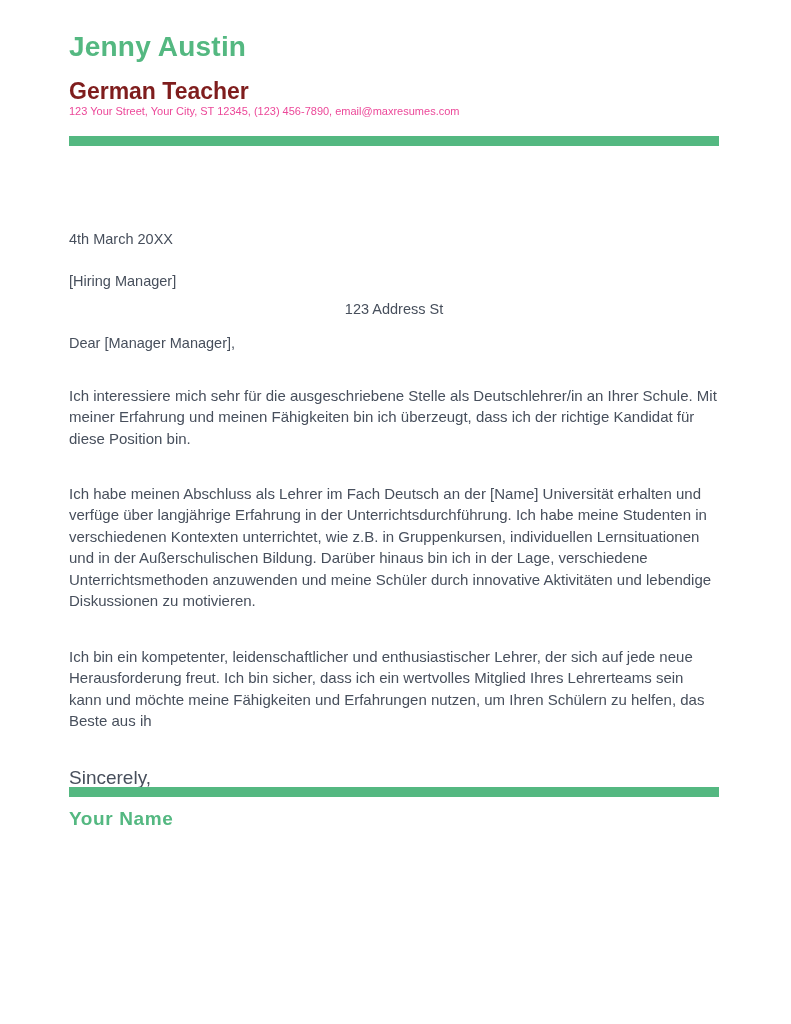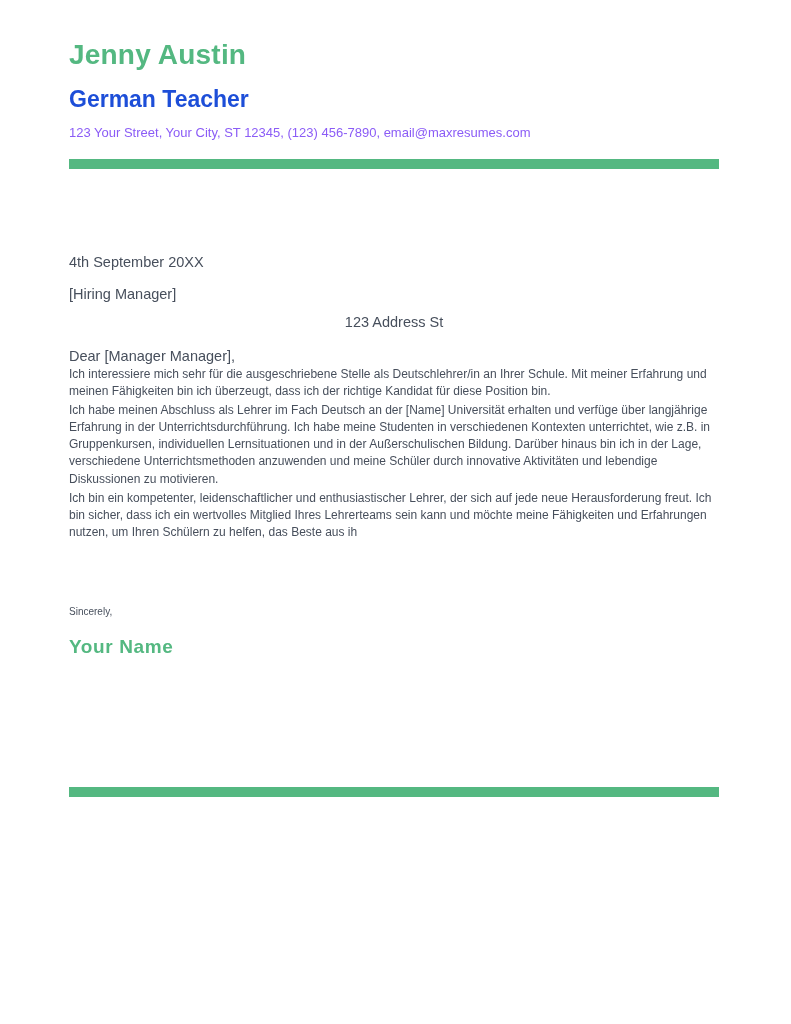--- a/index.html
+++ b/index.html
@@ -11,56 +11,55 @@
     margin: 0 auto;
     background: #ffffff;
     font-family: "Liberation Sans", sans-serif;
     color: #474f5c;
     overflow: hidden;
   }
   .content {
     position: absolute;
     left: 69px;
     right: 72px;
-    top: 12px;
+    top: 4px;
   }
   .name {
     margin-top: 27px;
     font-size: 28px;
     font-weight: bold;
     color: var(--accent, #54b881);
     letter-spacing: 0.2px;
   }
   .job-title {
     margin-top: 15px;
     font-size: 23px;
     font-weight: bold;
-    color: #1d4ed8;
+    color: #7f1d1d;
   }
   .contact {
-    margin-top: 12px;
-    font-size: 13px;
-    color: #8b5cf6;
+    font-size: 11px;
+    color: #ec4899;
   }
   .divider-top {
     margin-top: 19px;
     height: 10px;
     background: var(--accent, #54b881);
   }
   .date-line { margin-top: 85px; font-size: 14.5px; }
-  .recipient { margin-top: 16px; font-size: 14.5px; }
+  .recipient { margin-top: 26px; font-size: 14.5px; }
   .address { margin-top: 12px; font-size: 14.5px; line-height: 1.22; text-align: center; }
   .salutation { margin-top: 16px; font-size: 14.5px; }
   .body-paragraph {
-    margin-top: 2px;
-    font-size: 12px;
+    margin-top: 34px;
+    font-size: 15px;
     line-height: 1.43;
     color: #474f5c;
   }
-  .closing { margin-top: 65px; font-size: 10px; }
+  .closing { margin-top: 36px; font-size: 19px; }
   .signature {
     margin-top: 19px;
     font-size: 19px;
     font-weight: bold;
     color: var(--accent, #54b881);
     letter-spacing: 0.6px;
   }
   .divider-bottom {
     position: absolute;
     left: 69px;
@@ -77,21 +76,21 @@
   <div class="content">
 
     <div class="name">Jenny Austin</div>
 
     <div class="job-title">German Teacher</div>
 
     <div class="contact">123 Your Street, Your City, ST 12345, (123) 456-7890, email@maxresumes.com</div>
 
     <div class="divider-top"></div>
 
-    <div class="date-line">4th September 20XX</div>
+    <div class="date-line">4th March 20XX</div>
 
     <div class="recipient">[Hiring Manager]</div>
 
     <div class="address">
       <div>123 Address St</div>
     </div>
 
     <div class="salutation">Dear [Manager Manager],</div>
 
     <p class="body-paragraph">Ich interessiere mich sehr für die ausgeschriebene Stelle als Deutschlehrer/in an Ihrer Schule. Mit meiner Erfahrung und meinen Fähigkeiten bin ich überzeugt, dass ich der richtige Kandidat für diese Position bin.</p>

